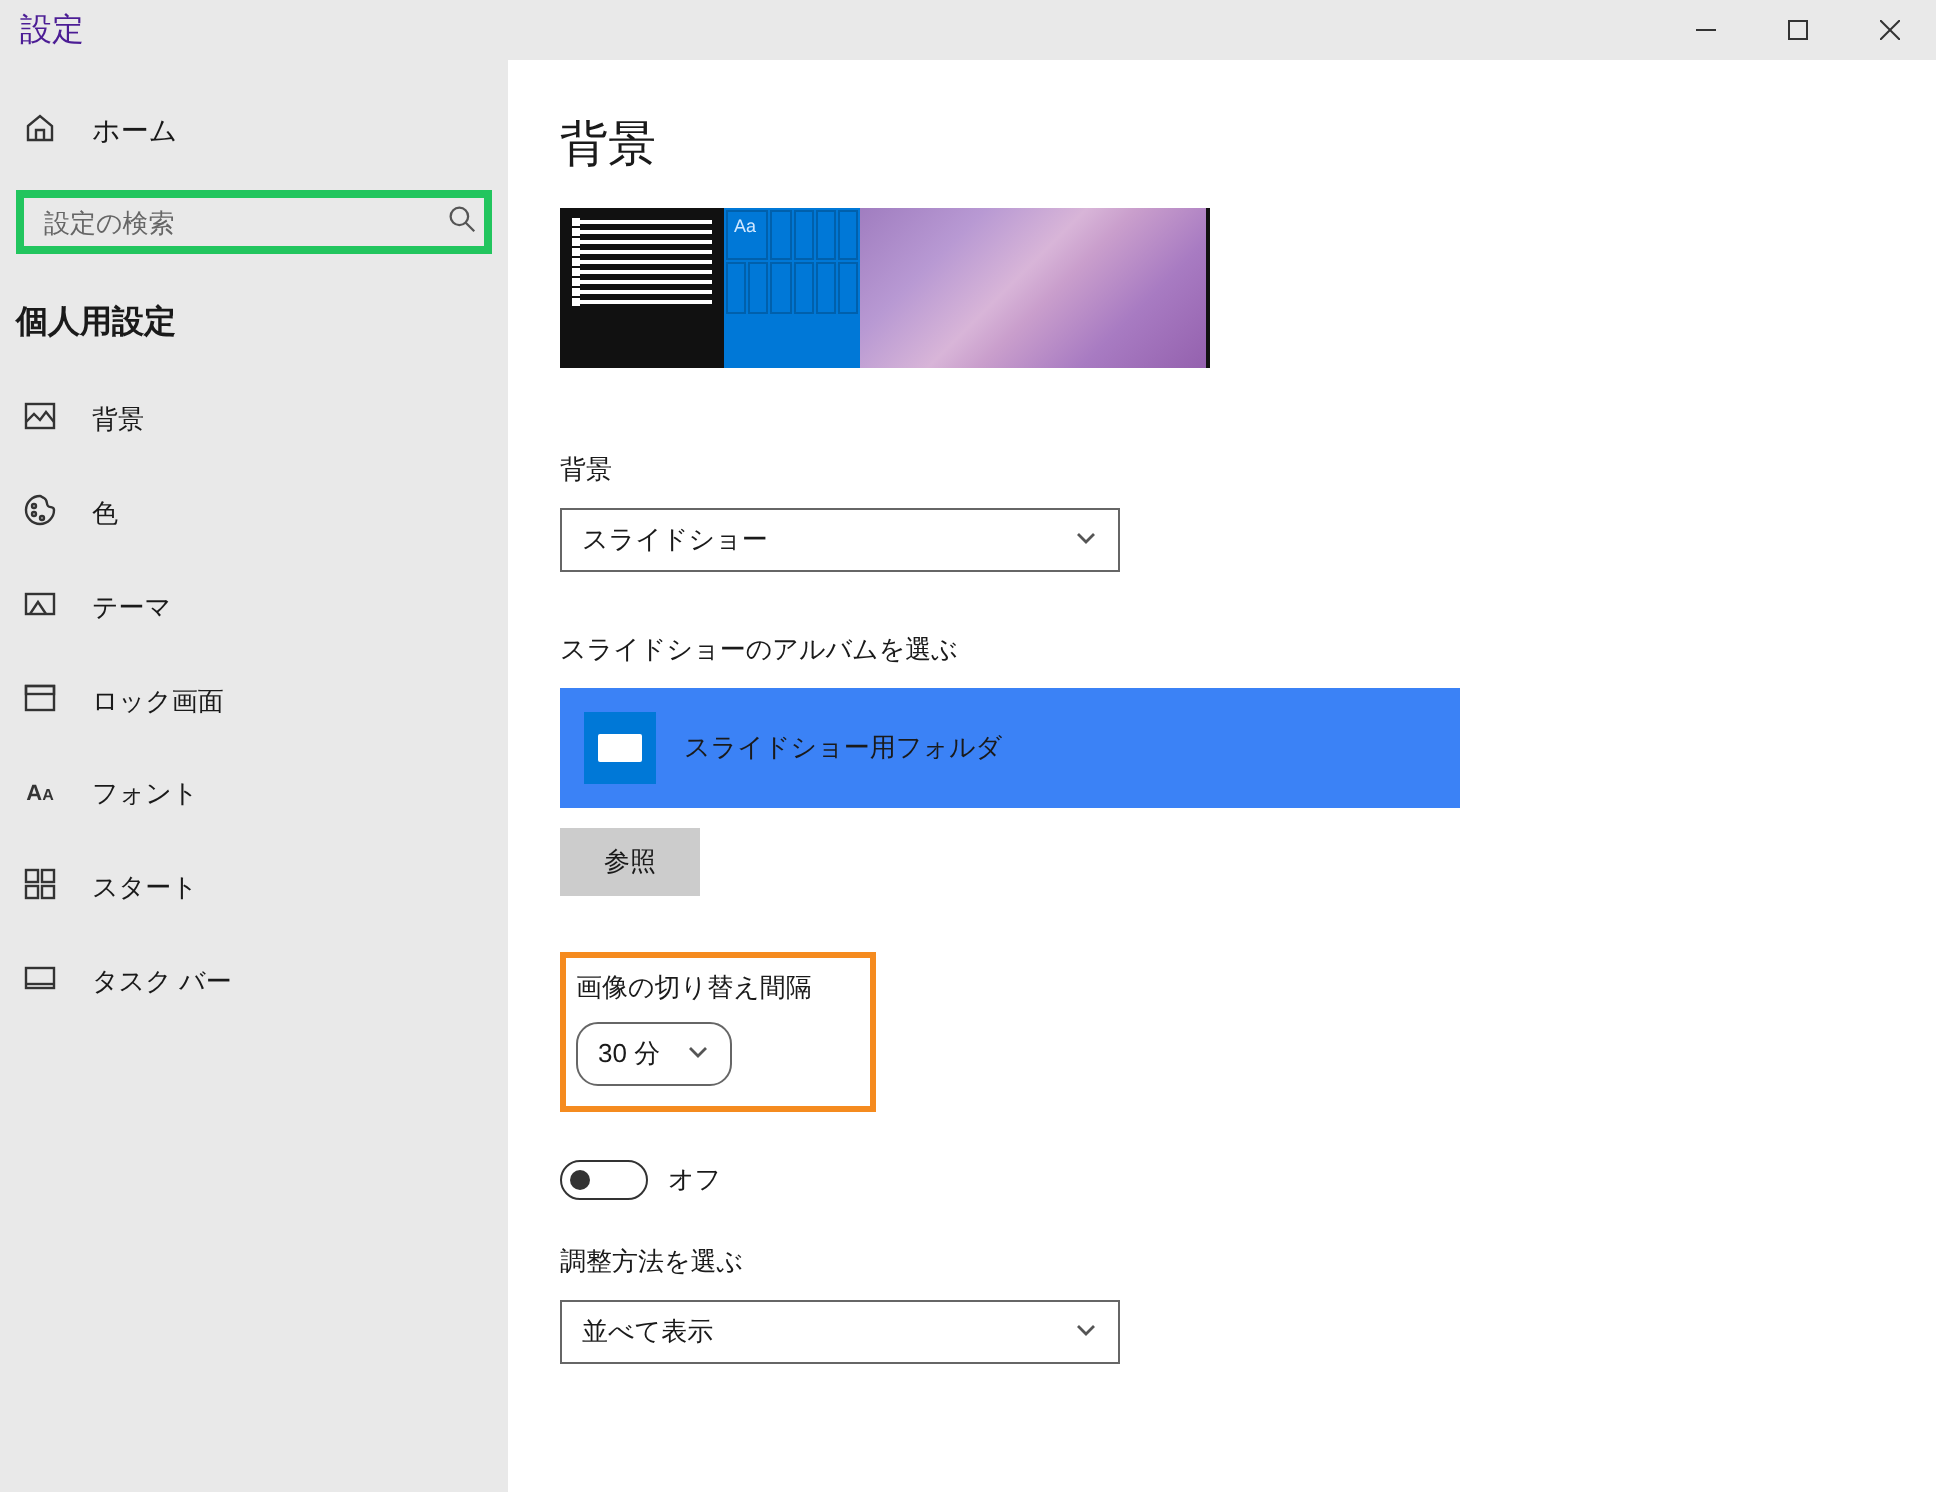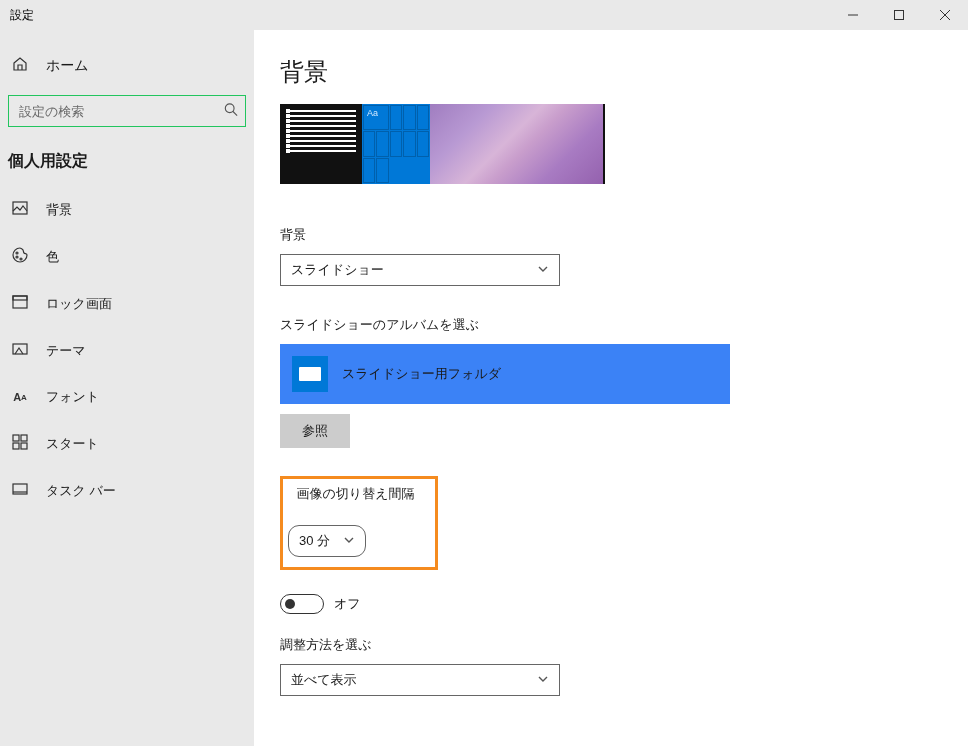--- a/index.html
+++ b/index.html
@@ -15,22 +15,22 @@
     }
     .titlebar {
       display: flex;
       align-items: center;
       height: 30px;
       background: #e9e9e9;
       padding-left: 10px;
       justify-content: space-between;
     }
     .titlebar-title {
-      font-size: 12px;
-      color: #000000;
+      font-size: 16px;
+      color: #4c1d95;
     }
     .window-controls {
       display: flex;
       height: 100%;
     }
     .win-btn {
       width: 46px;
       display: flex;
       align-items: center;
       justify-content: center;
@@ -58,21 +58,21 @@
       margin-bottom: 12px;
     }
     .home-row svg { width: 16px; height: 16px; stroke: #333; fill: none; stroke-width: 1.2; }
     .search-wrap {
       margin: 0 8px 18px 8px;
       position: relative;
     }
     .search-wrap input {
       width: 100%;
       height: 32px;
-      border: 1px solid #22c55e;
+      border: 4px solid #22c55e;
       background: #e9e9e9;
       padding: 0 30px 0 10px;
       font-size: 13px;
       outline: none;
       color: #222;
     }
     .search-wrap input::placeholder { color: #666; }
     .search-icon {
       position: absolute;
       right: 8px;
@@ -123,21 +123,21 @@
       padding: 6px 6px 0 6px;
       gap: 3px;
     }
     .preview .taskbar-mock .line {
       height: 2px; background: #fff; display:flex; align-items:center;
     }
     .preview .taskbar-mock .line::before{content:"";width:4px;height:4px;background:#fff;margin-right:3px;}
     .preview .tiles {
       width: 68px;
       display: grid;
-      grid-template-columns: repeat(5, 1fr);
+      grid-template-columns: repeat(6, 1fr);
       grid-template-rows: repeat(3, 1fr);
       gap: 1px;
       background: #0078d7;
       padding: 1px;
     }
     .preview .tile { background: #0078d7; border: 1px solid rgba(0,0,0,0.2); }
     .preview .tile.aa { grid-column: 1 / 3; grid-row: 1 / 2; color:#d0e8ff;font-size:9px;padding:2px 0 0 3px;}
     .preview .wallpaper {
       flex: 1;
       background: linear-gradient(135deg, #a07dc0 0%, #b899d3 25%, #d8b5d8 45%, #c99ecc 55%, #a87bc2 75%, #9461ae 100%);
@@ -190,21 +190,21 @@
       cursor: default;
       margin-bottom: 28px;
       display:flex;align-items:center;justify-content:center;
     }
     .highlight-box {
       border: 3px solid #f58b1f;
       padding: 6px 12px 10px 5px;
       width: 158px;
       margin-bottom: 24px;
     }
-    .highlight-box .field-label { margin-bottom: 22px; text-align: center; }
+    .highlight-box .field-label { margin-bottom: 8px; }
     .toggle-row {
       display: flex;
       align-items: center;
       gap: 10px;
       margin-bottom: 22px;
     }
     .toggle {
       width: 44px; height: 20px;
       border: 1px solid #333;
       border-radius: 10px;
@@ -280,31 +280,31 @@
         <span><svg viewBox="0 0 16 16">
               <path d="M8 1 A7 7 0 1 0 15 8 C15 6 13 7 12 6 C11 5 12 3 10 2 C9 1.5 8.5 1 8 1 Z"></path>
               <circle cx="5" cy="6" r="1"></circle>
               <circle cx="5" cy="10" r="1"></circle>
               <circle cx="9" cy="12" r="1"></circle>
             </svg></span>
         <span>色</span>
       </li>
       <li class="nav-item">
         <span><svg viewBox="0 0 16 16">
+              <rect x="1" y="3" width="14" height="10"></rect>
+              <path d="M3 13 L7 7 L11 13"></path>
+            </svg></span>
+        <span>テーマ</span>
+      </li>
+      <li class="nav-item">
+        <span><svg viewBox="0 0 16 16">
               <rect x="1" y="2" width="14" height="12"></rect>
               <rect x="1" y="2" width="14" height="4"></rect>
             </svg></span>
         <span>ロック画面</span>
-      </li>
-      <li class="nav-item">
-        <span><svg viewBox="0 0 16 16">
-              <rect x="1" y="3" width="14" height="10"></rect>
-              <path d="M3 13 L7 7 L11 13"></path>
-            </svg></span>
-        <span>テーマ</span>
       </li>
       <li class="nav-item">
         <span class="nav-icon">A<span style="font-size:8px;">A</span></span>
         <span>フォント</span>
       </li>
       <li class="nav-item">
         <span><svg viewBox="0 0 16 16">
               <rect x="1" y="1" width="6" height="6"></rect>
               <rect x="9" y="1" width="6" height="6"></rect>
               <rect x="1" y="9" width="6" height="6"></rect>

